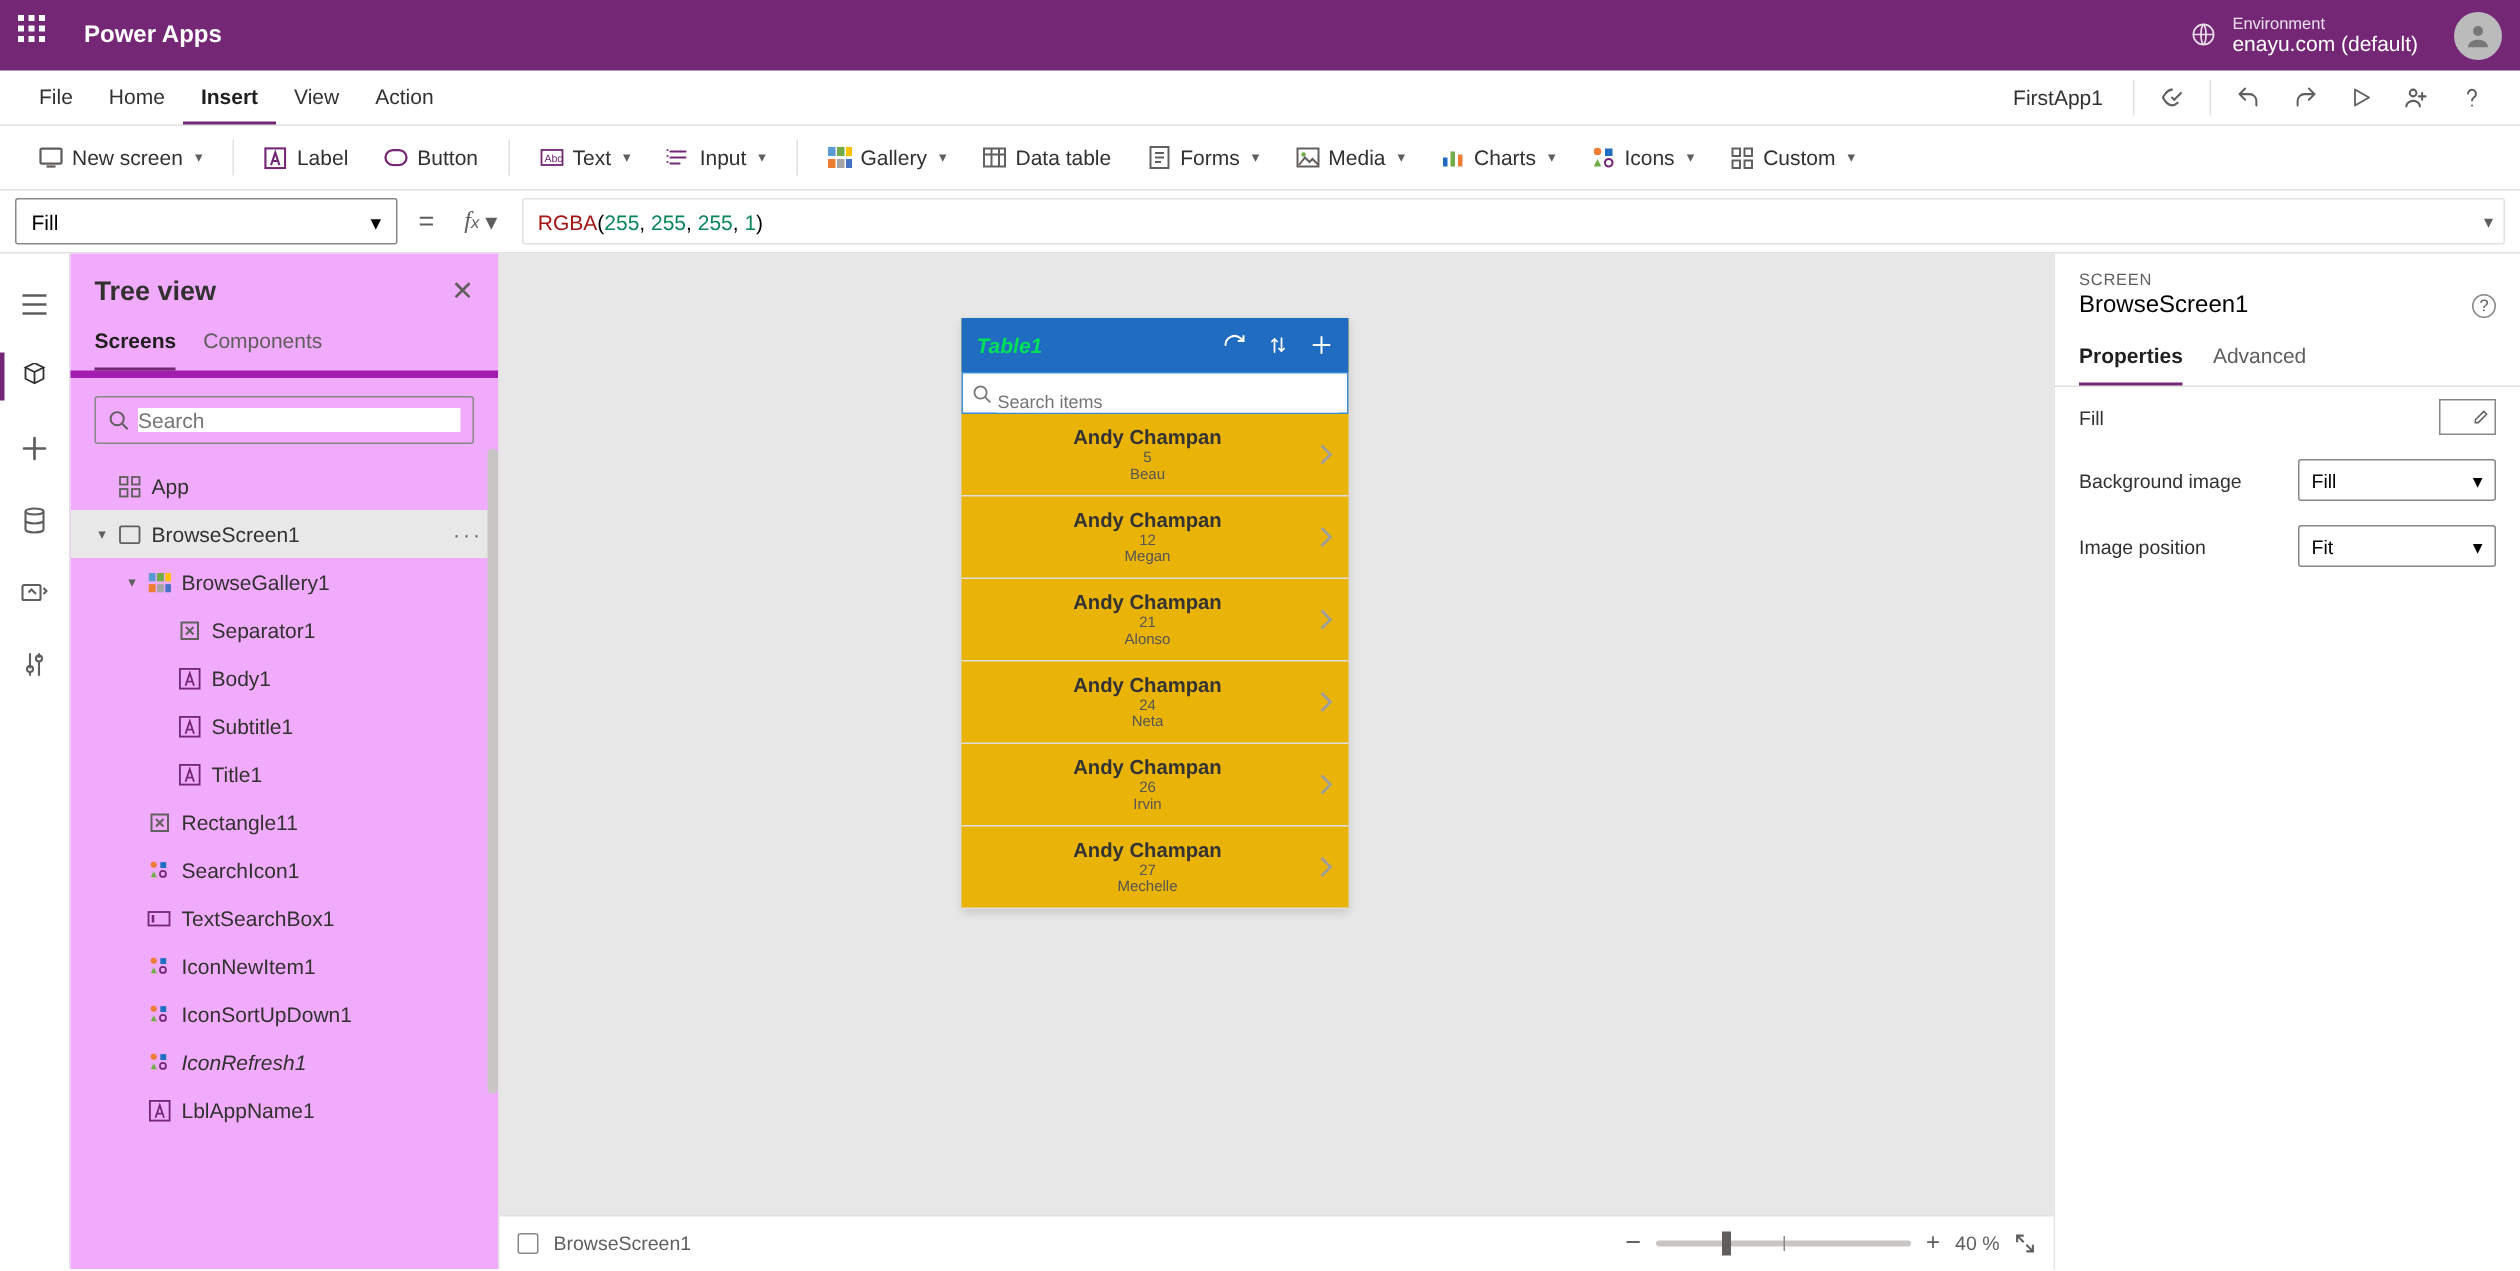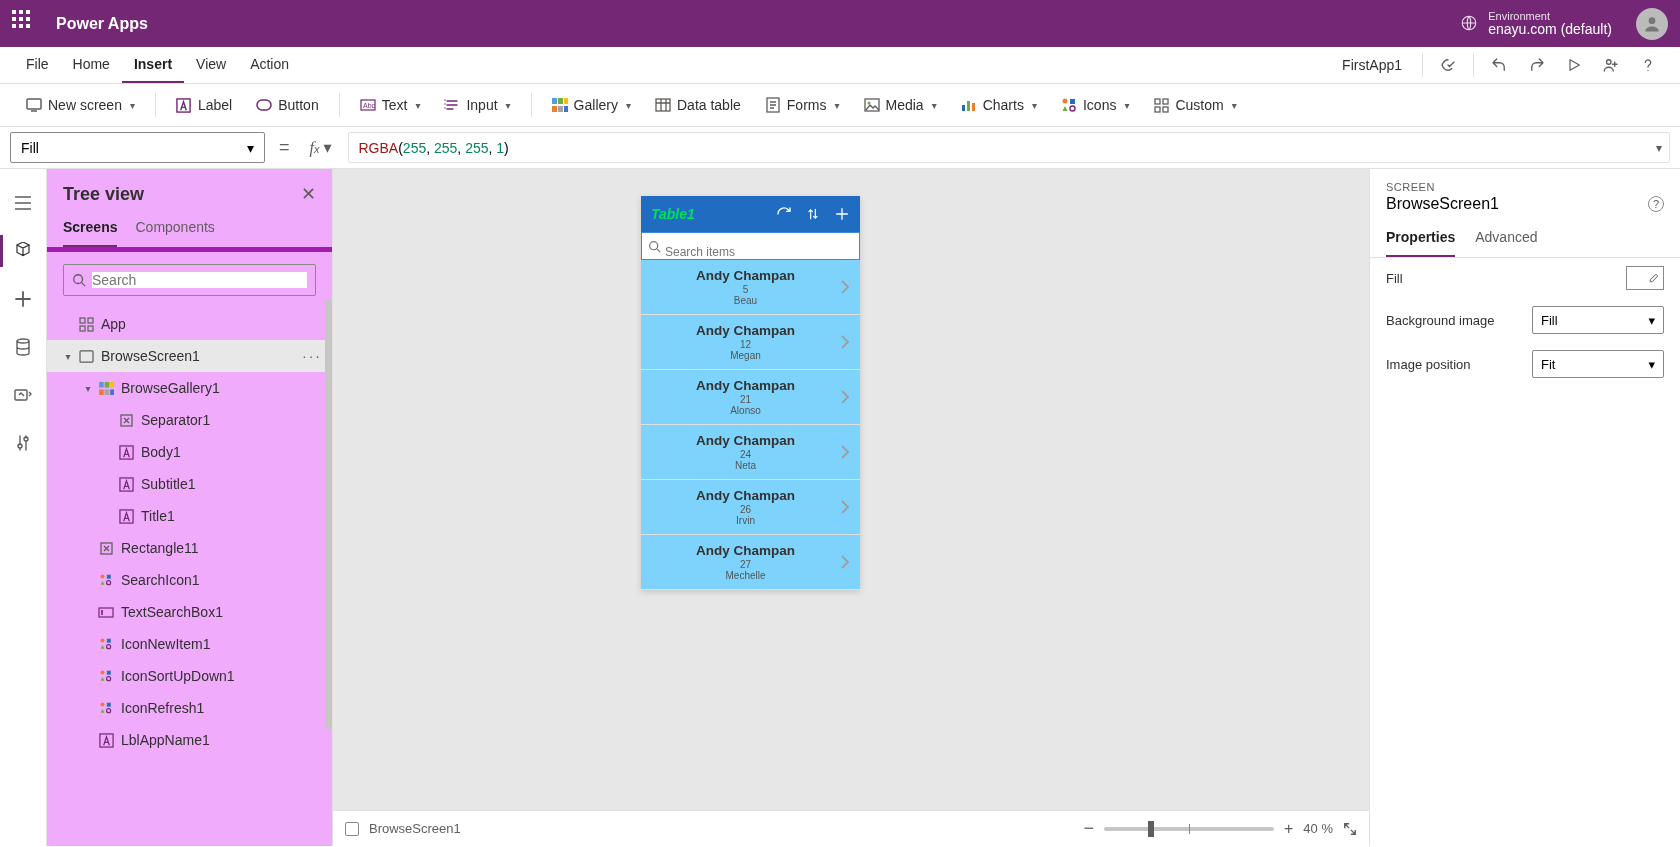--- a/index.html
+++ b/index.html
@@ -66,21 +66,21 @@
 .tree-list { flex:1; overflow-y:auto; padding-bottom:8px; }
 .trow { display:flex; align-items:center; height:32px; font-size:14px; color:#323130; cursor:pointer; padding-right:10px; }
 .trow.selected { background:#e8e8e8; }
 .trow .tog { width:14px; text-align:center; color:#605e5c; font-size:10px; }
 .trow .ticon { width:18px; height:18px; margin: 0 6px 0 2px; display:inline-flex; align-items:center; justify-content:center; }
 .trow .dots { margin-left:auto; color:#605e5c; letter-spacing:2px; font-size:14px; }
 .tscroll-thumb { position:absolute; right:0; top:130px; width:7px; height:430px; background:#c8c6c4; border-radius:4px; }
 
 .canvas { flex:1; background:#e7e7e7; position:relative; display:flex; flex-direction:column; }
 .canvas-inner { flex:1; overflow:hidden; position:relative; }
-.phone { position:absolute; left: 308px; top: 27px; width:219px; background:#7dd3fc; box-shadow: 0 2px 6px rgba(0,0,0,.15); outline:2px solid transparent;}
+.phone { position:absolute; left: 308px; top: 43px; width:258px; background:#eab308; box-shadow: 0 2px 6px rgba(0,0,0,.15); outline:2px solid transparent;}
 .phone .appbar { height:36px; background:#1f6cc1; color:#00e05a; display:flex; align-items:center; padding:0 10px; font-size:14px; font-weight:600; font-style:italic; }
 .phone .appbar .spc { flex:1;}
 .phone .appbar .aicn { color:#fff; margin-left:14px; font-weight:400; font-style:normal; cursor:pointer; }
 .phone .searchbox { height:28px; border:1px solid #3b8bd6; margin:0; display:flex; align-items:center; padding:0 6px; gap:4px; background:#fff; }
 .phone .searchbox input { border:0; outline:0; font-size:12px; flex:1; color:#605e5c;margin-top:11px; }
 .phone .li { border-bottom:1px solid #e1dfdd; padding:8px 10px; display:flex; align-items:center;text-align:center; }
 .phone .li .txts { flex:1; }
 .phone .li .t1 { font-size:13.5px; font-weight:600; color:#333; }
 .phone .li .t2 { font-size:10px; color:#555; margin-top:1px; }
 .phone .li .t3 { font-size:10px; color:#555; margin-top:0px; }
@@ -513,21 +513,21 @@
           <span class="ticon">
             <svg width="16" height="14" viewBox="0 0 16 16">
               <circle cx="4" cy="4" r="2.3" fill="#ed7d31"></circle>
               <rect x="9" y="2" width="4.5" height="4.5" fill="#1f6cc1"></rect>
               <path d="M4 9l2.3 4.5H1.7z" fill="#70ad47"></path>
               <circle cx="11" cy="11" r="2.3" fill="none" stroke="#742774" stroke-width="1.3"></circle>
             </svg>
           </span>
           <span>IconSortUpDown1</span>
         </div>
-        <div class="trow" style="padding-left: 48px;">
+        <div class="trow" style="padding-left: 48px; font-style: italic;">
           <span class="ticon">
             <svg width="16" height="14" viewBox="0 0 16 16">
               <circle cx="4" cy="4" r="2.3" fill="#ed7d31"></circle>
               <rect x="9" y="2" width="4.5" height="4.5" fill="#1f6cc1"></rect>
               <path d="M4 9l2.3 4.5H1.7z" fill="#70ad47"></path>
               <circle cx="11" cy="11" r="2.3" fill="none" stroke="#742774" stroke-width="1.3"></circle>
             </svg>
           </span>
           <span>IconRefresh1</span>
         </div>

